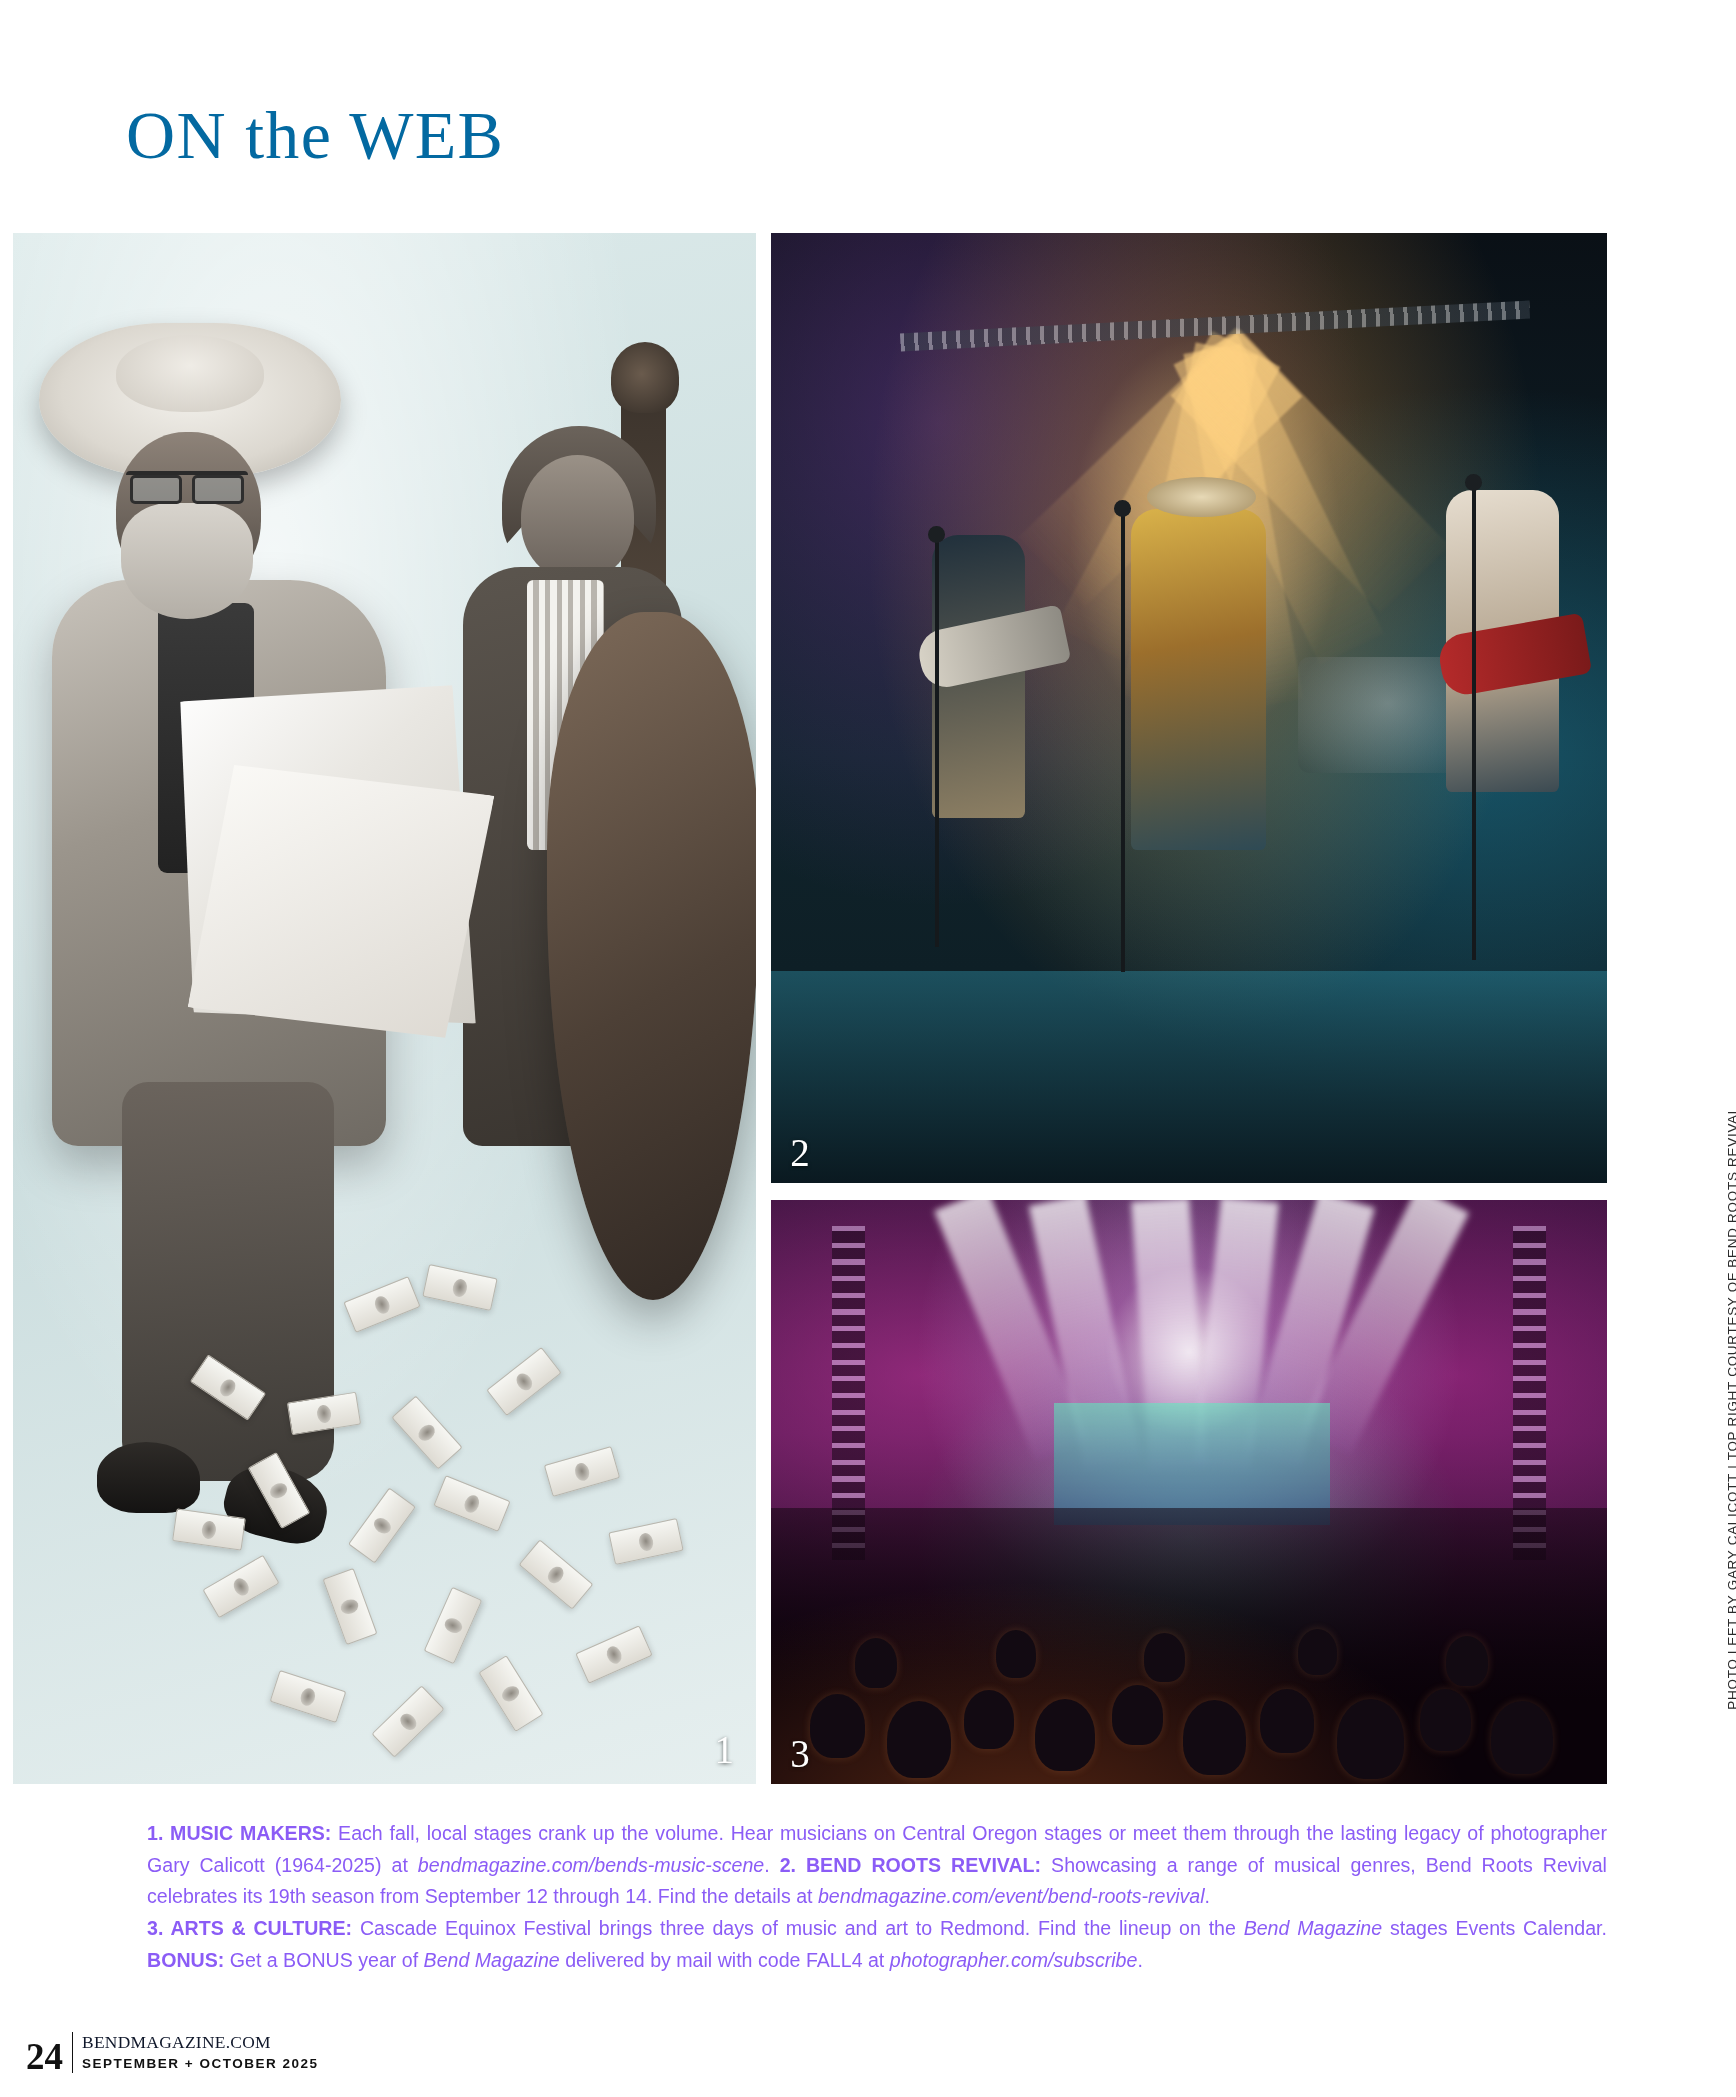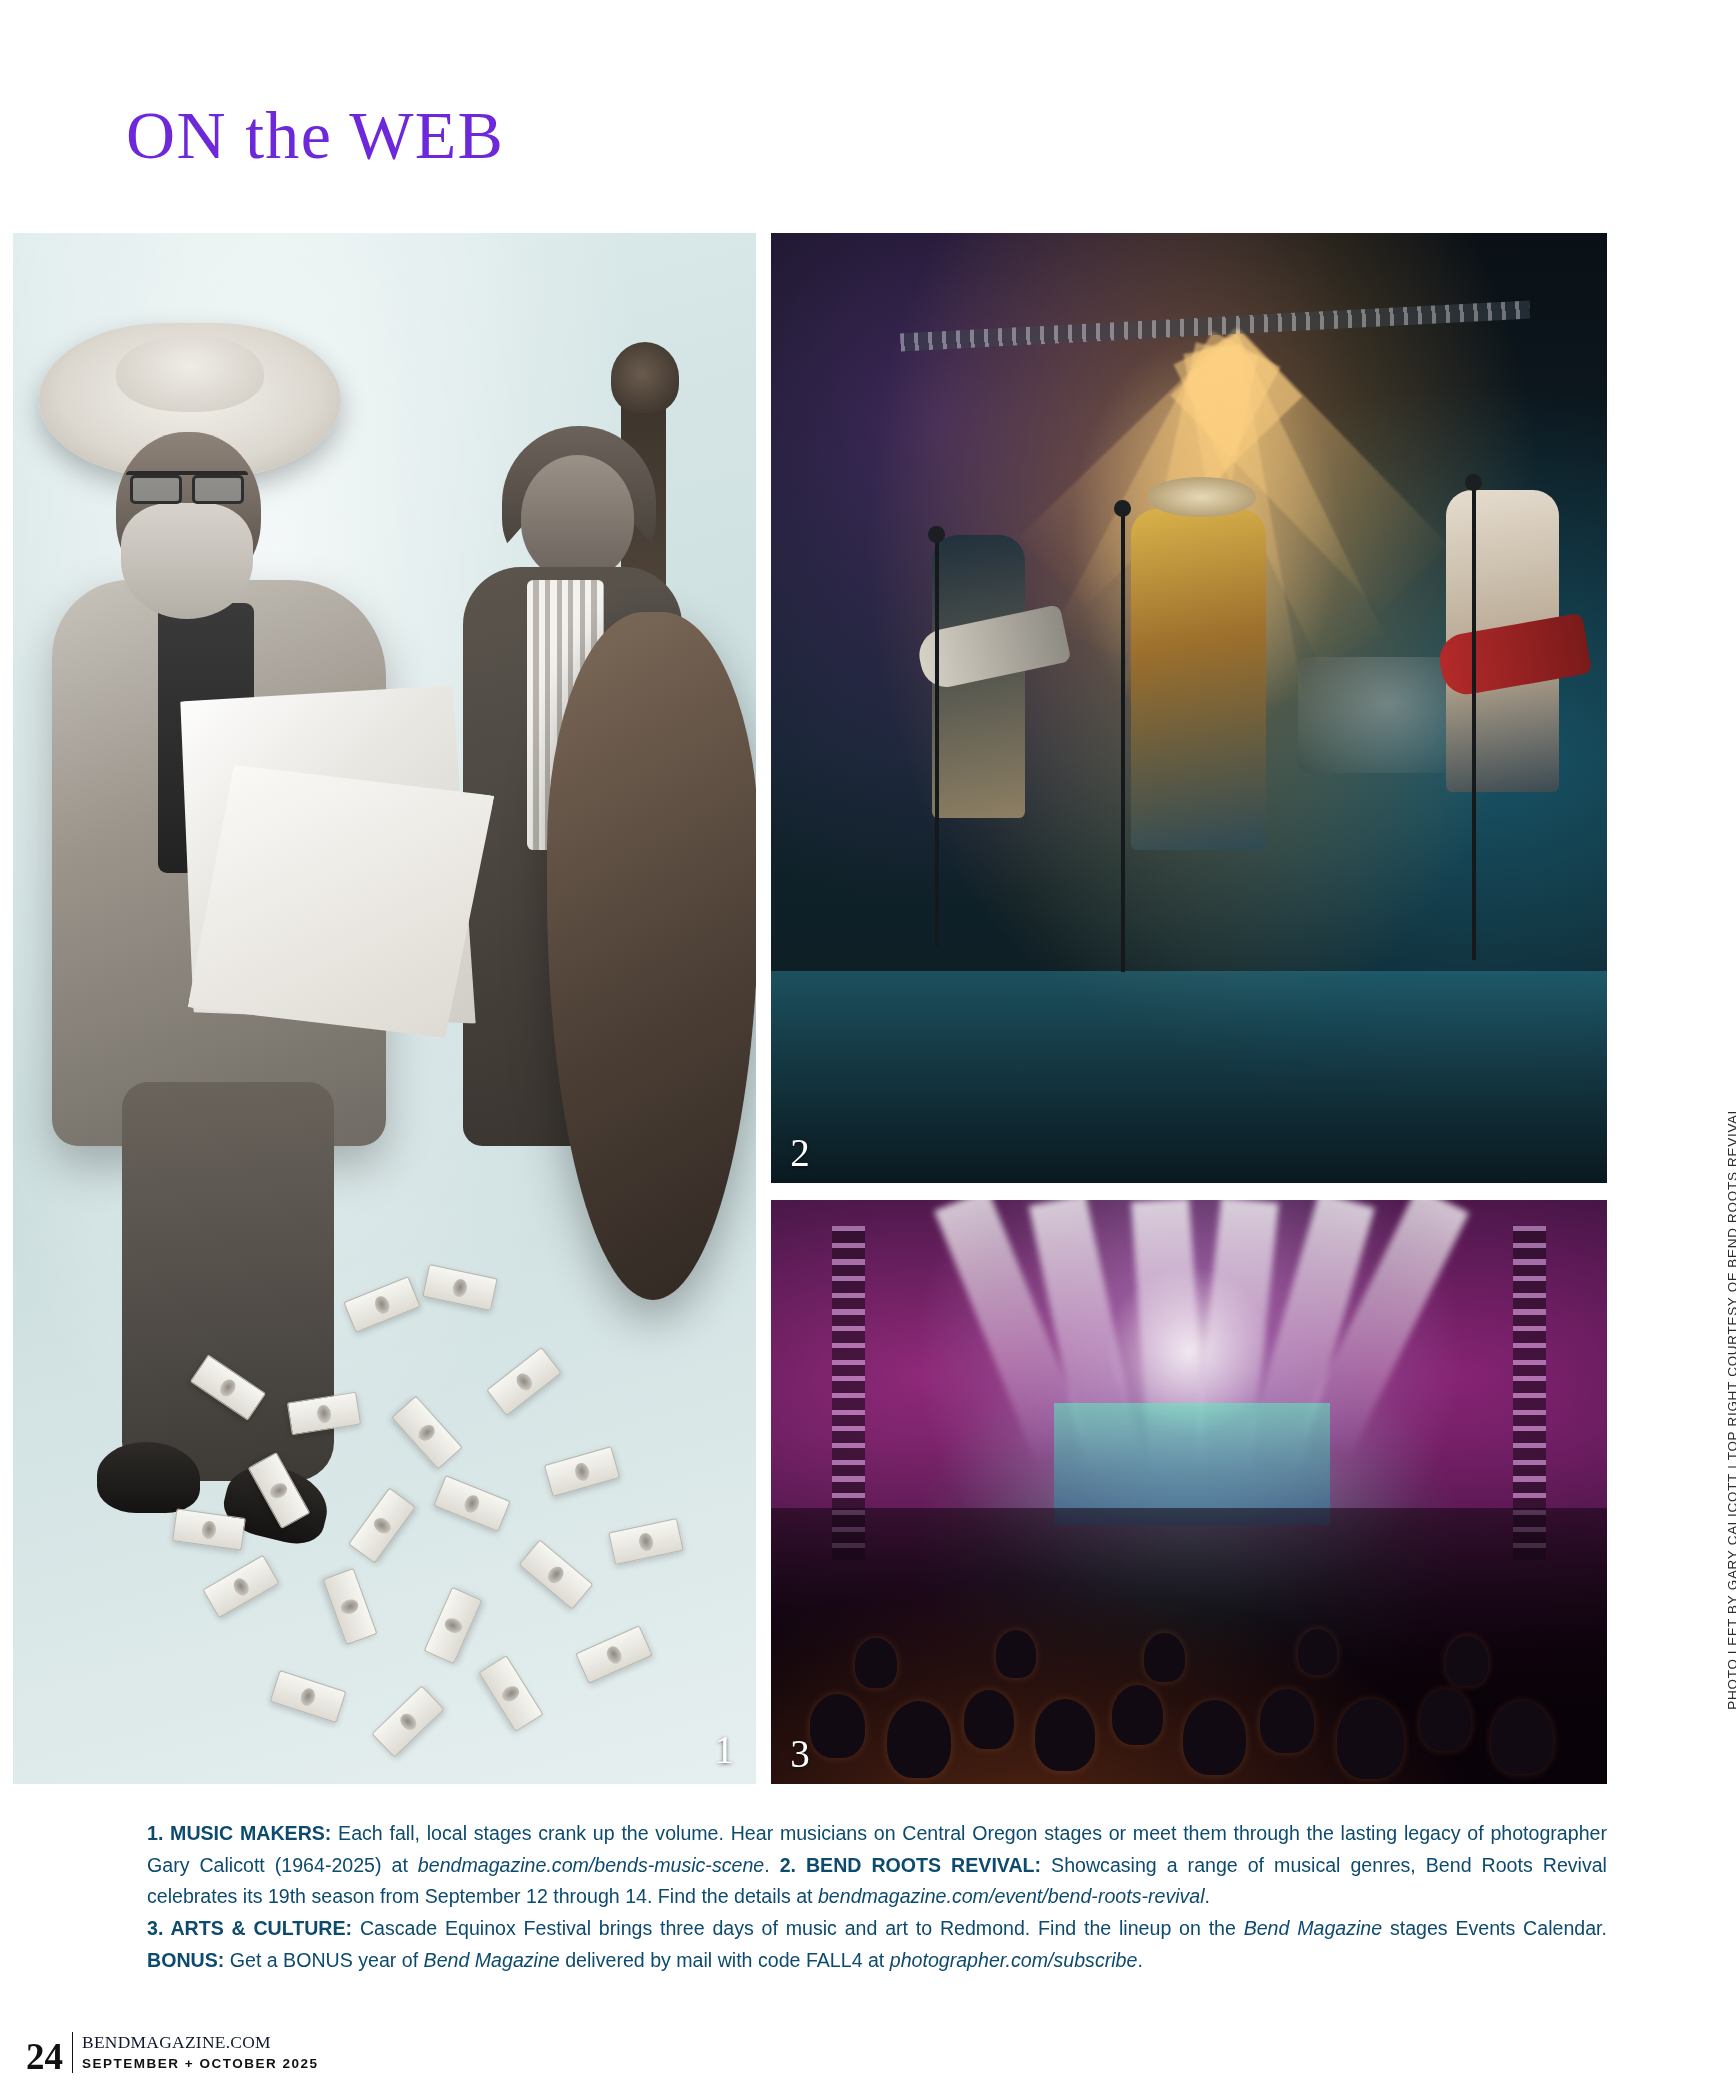--- a/index.html
+++ b/index.html
@@ -17,21 +17,21 @@
   }
 
   
   .page-title {
     position: absolute;
     left: 126px;
     top: 96px;
     font-family: "Liberation Serif", serif;
     font-size: 68px;
     letter-spacing: 1.3px;
-    color: #6d28d9;
+    color: #0369a1;
     white-space: nowrap;
   }
   .page-title .lc {
     font-style: normal;
   }
 
   
   .photo {
     position: absolute;
     overflow: hidden;
@@ -436,21 +436,21 @@
   }
 
   
   .caption {
     position: absolute;
     left: 147px;
     top: 1818px;
     width: 1460px;
     font-size: 19.6px;
     line-height: 1.62;
-    color: #0c4a6e;
+    color: #8b5cf6;
     font-family: "Liberation Sans", sans-serif;
     text-align: justify;
   }
   .caption b { font-weight: 700; }
   .caption i { font-style: italic; }
 
   
   .footer {
     position: absolute;
     left: 26px;

